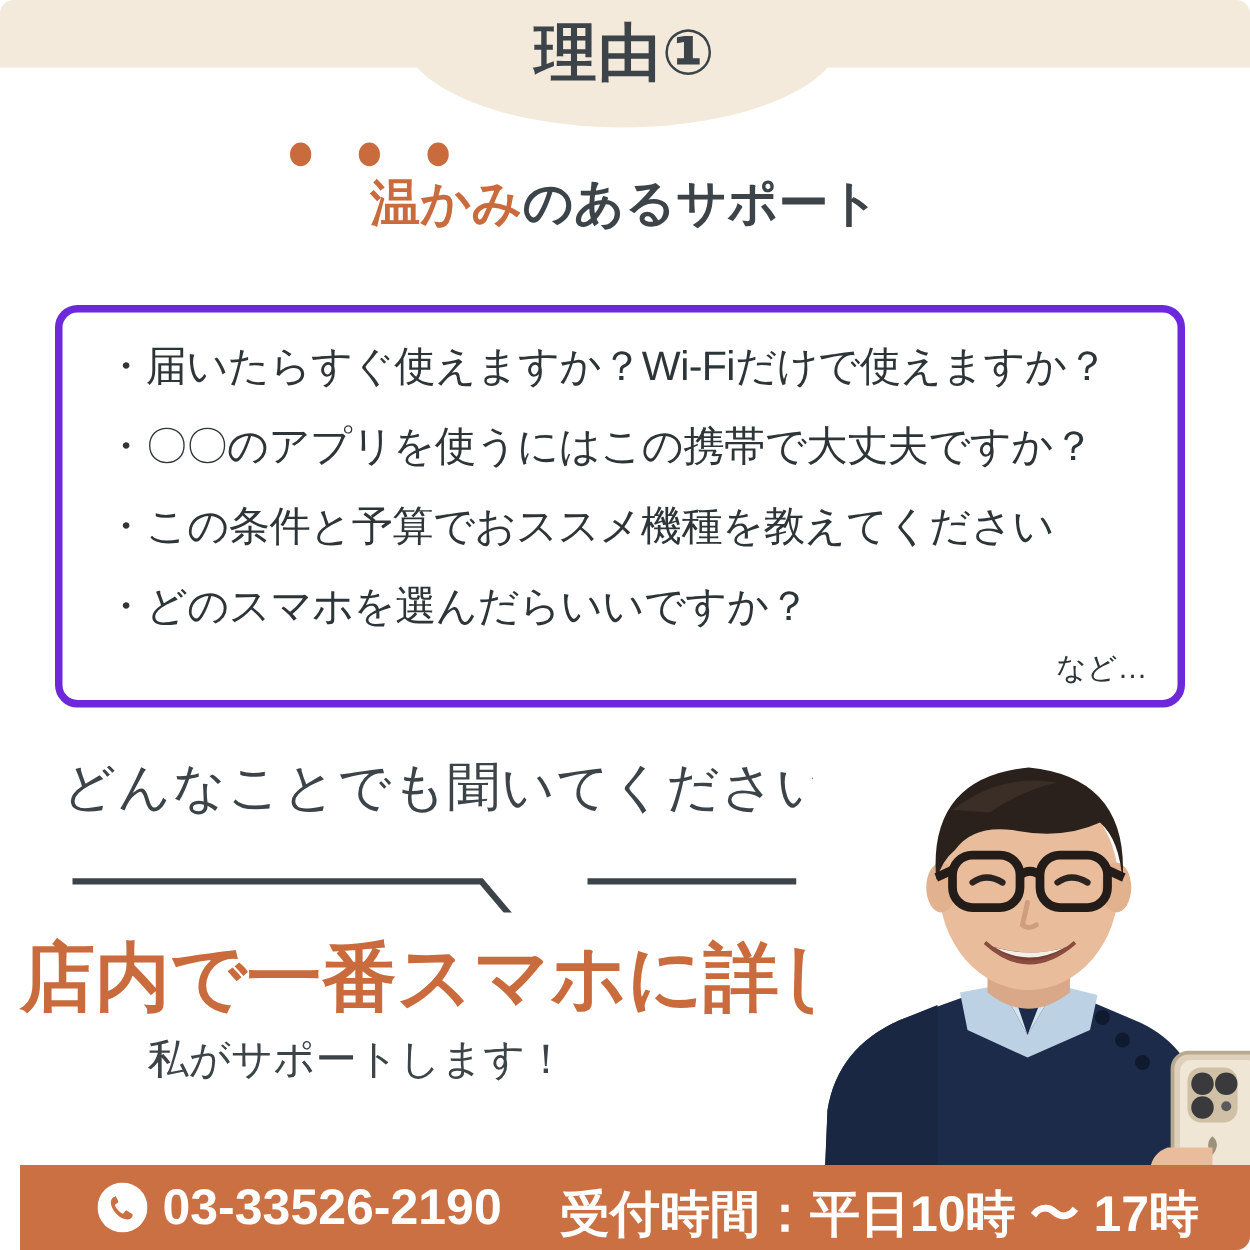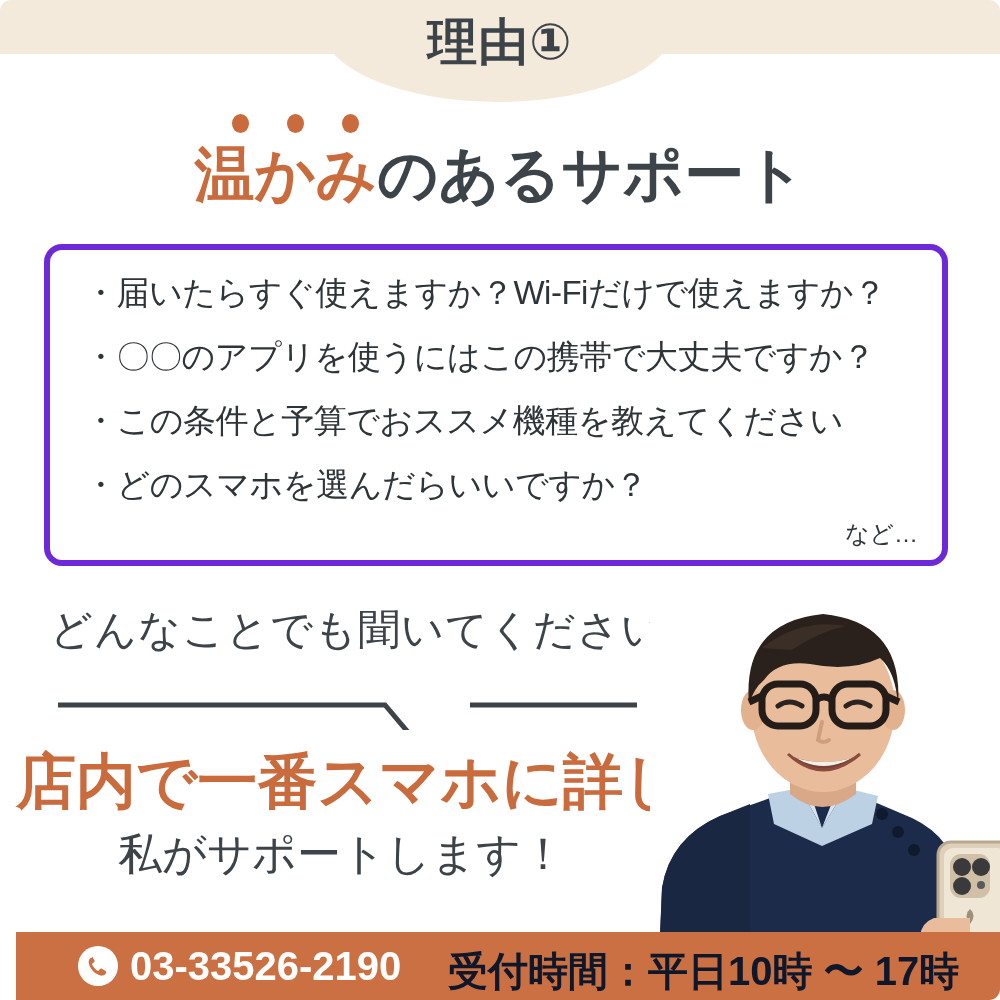--- a/index.html
+++ b/index.html
@@ -66,21 +66,21 @@
   .dots .dot.d1 { left: 0px; }
   .dots .dot.d2 { left: 55px; }
   .dots .dot.d3 { left: 110px; }
 
   
   .subtitle {
     position: absolute;
     left: 0; top: 140px;
     width: 1000px;
     text-align: center;
-    font-size: 60px;
+    font-size: 40px;
     font-weight: 600;
     color: #3c4449;
     line-height: 1.15;
     letter-spacing: 0px;
     white-space: nowrap;
   }
   .subtitle .hl { color: #c96b3c; }
 
   
   .qbox {
@@ -136,21 +136,21 @@
     left: 16px; top: 742px;
     font-size: 60px;
     font-weight: 700;
     color: #c96b3c;
     letter-spacing: 0px;
     white-space: nowrap;
   }
   .headline-sub {
     position: absolute;
     left: 118px; top: 825px;
-    font-size: 44px;
+    font-size: 33px;
     color: #3c4449;
     letter-spacing: 0px;
     white-space: nowrap;
   }
 
   
   .photo {
     position: absolute;
     left: 650px; top: 588px;
     width: 350px; height: 348px;
@@ -178,21 +178,21 @@
     font-weight: 600;
     color: #ffffff;
     letter-spacing: 0px;
     white-space: nowrap;
   }
   .footer-hours {
     position: absolute;
     left: 432px; top: 12px;
     font-size: 40px;
     font-weight: 600;
-    color: #0f172a;
+    color: #ffffff;
     letter-spacing: 0px;
     white-space: nowrap;
   }
 </style>
 </head>
 <body>
 
 <div id="poster">
 
   <div class="header-band">

